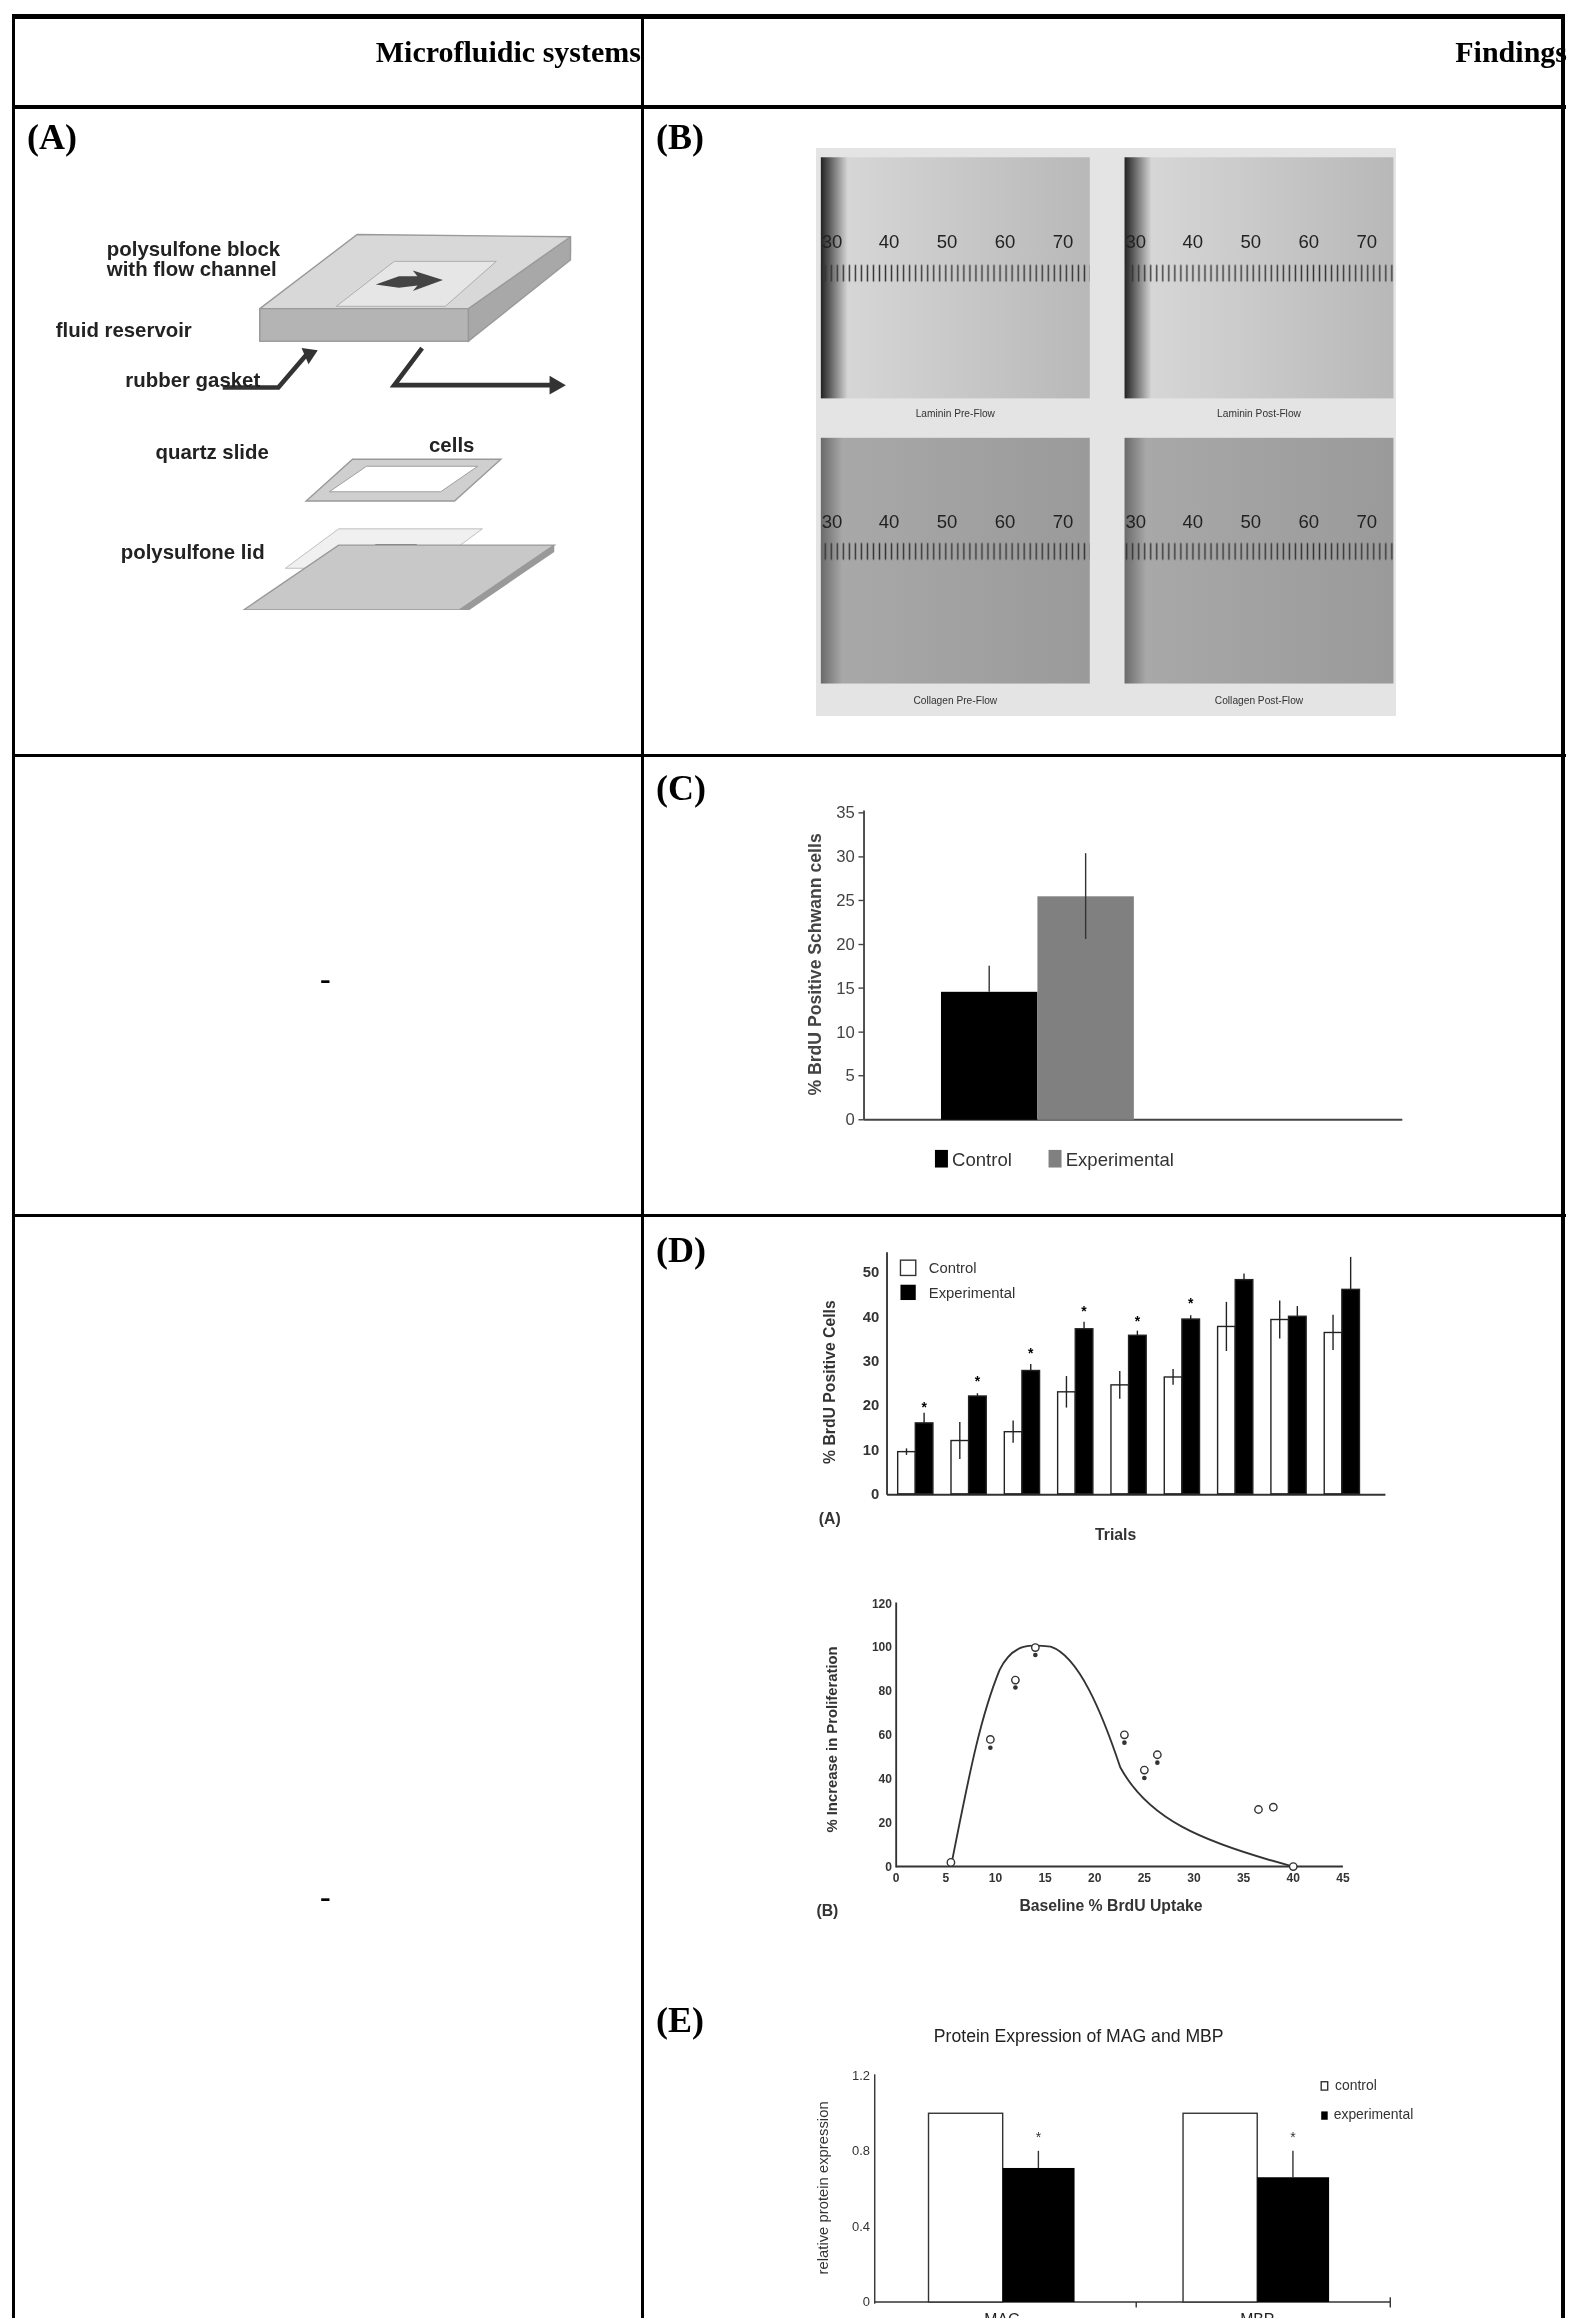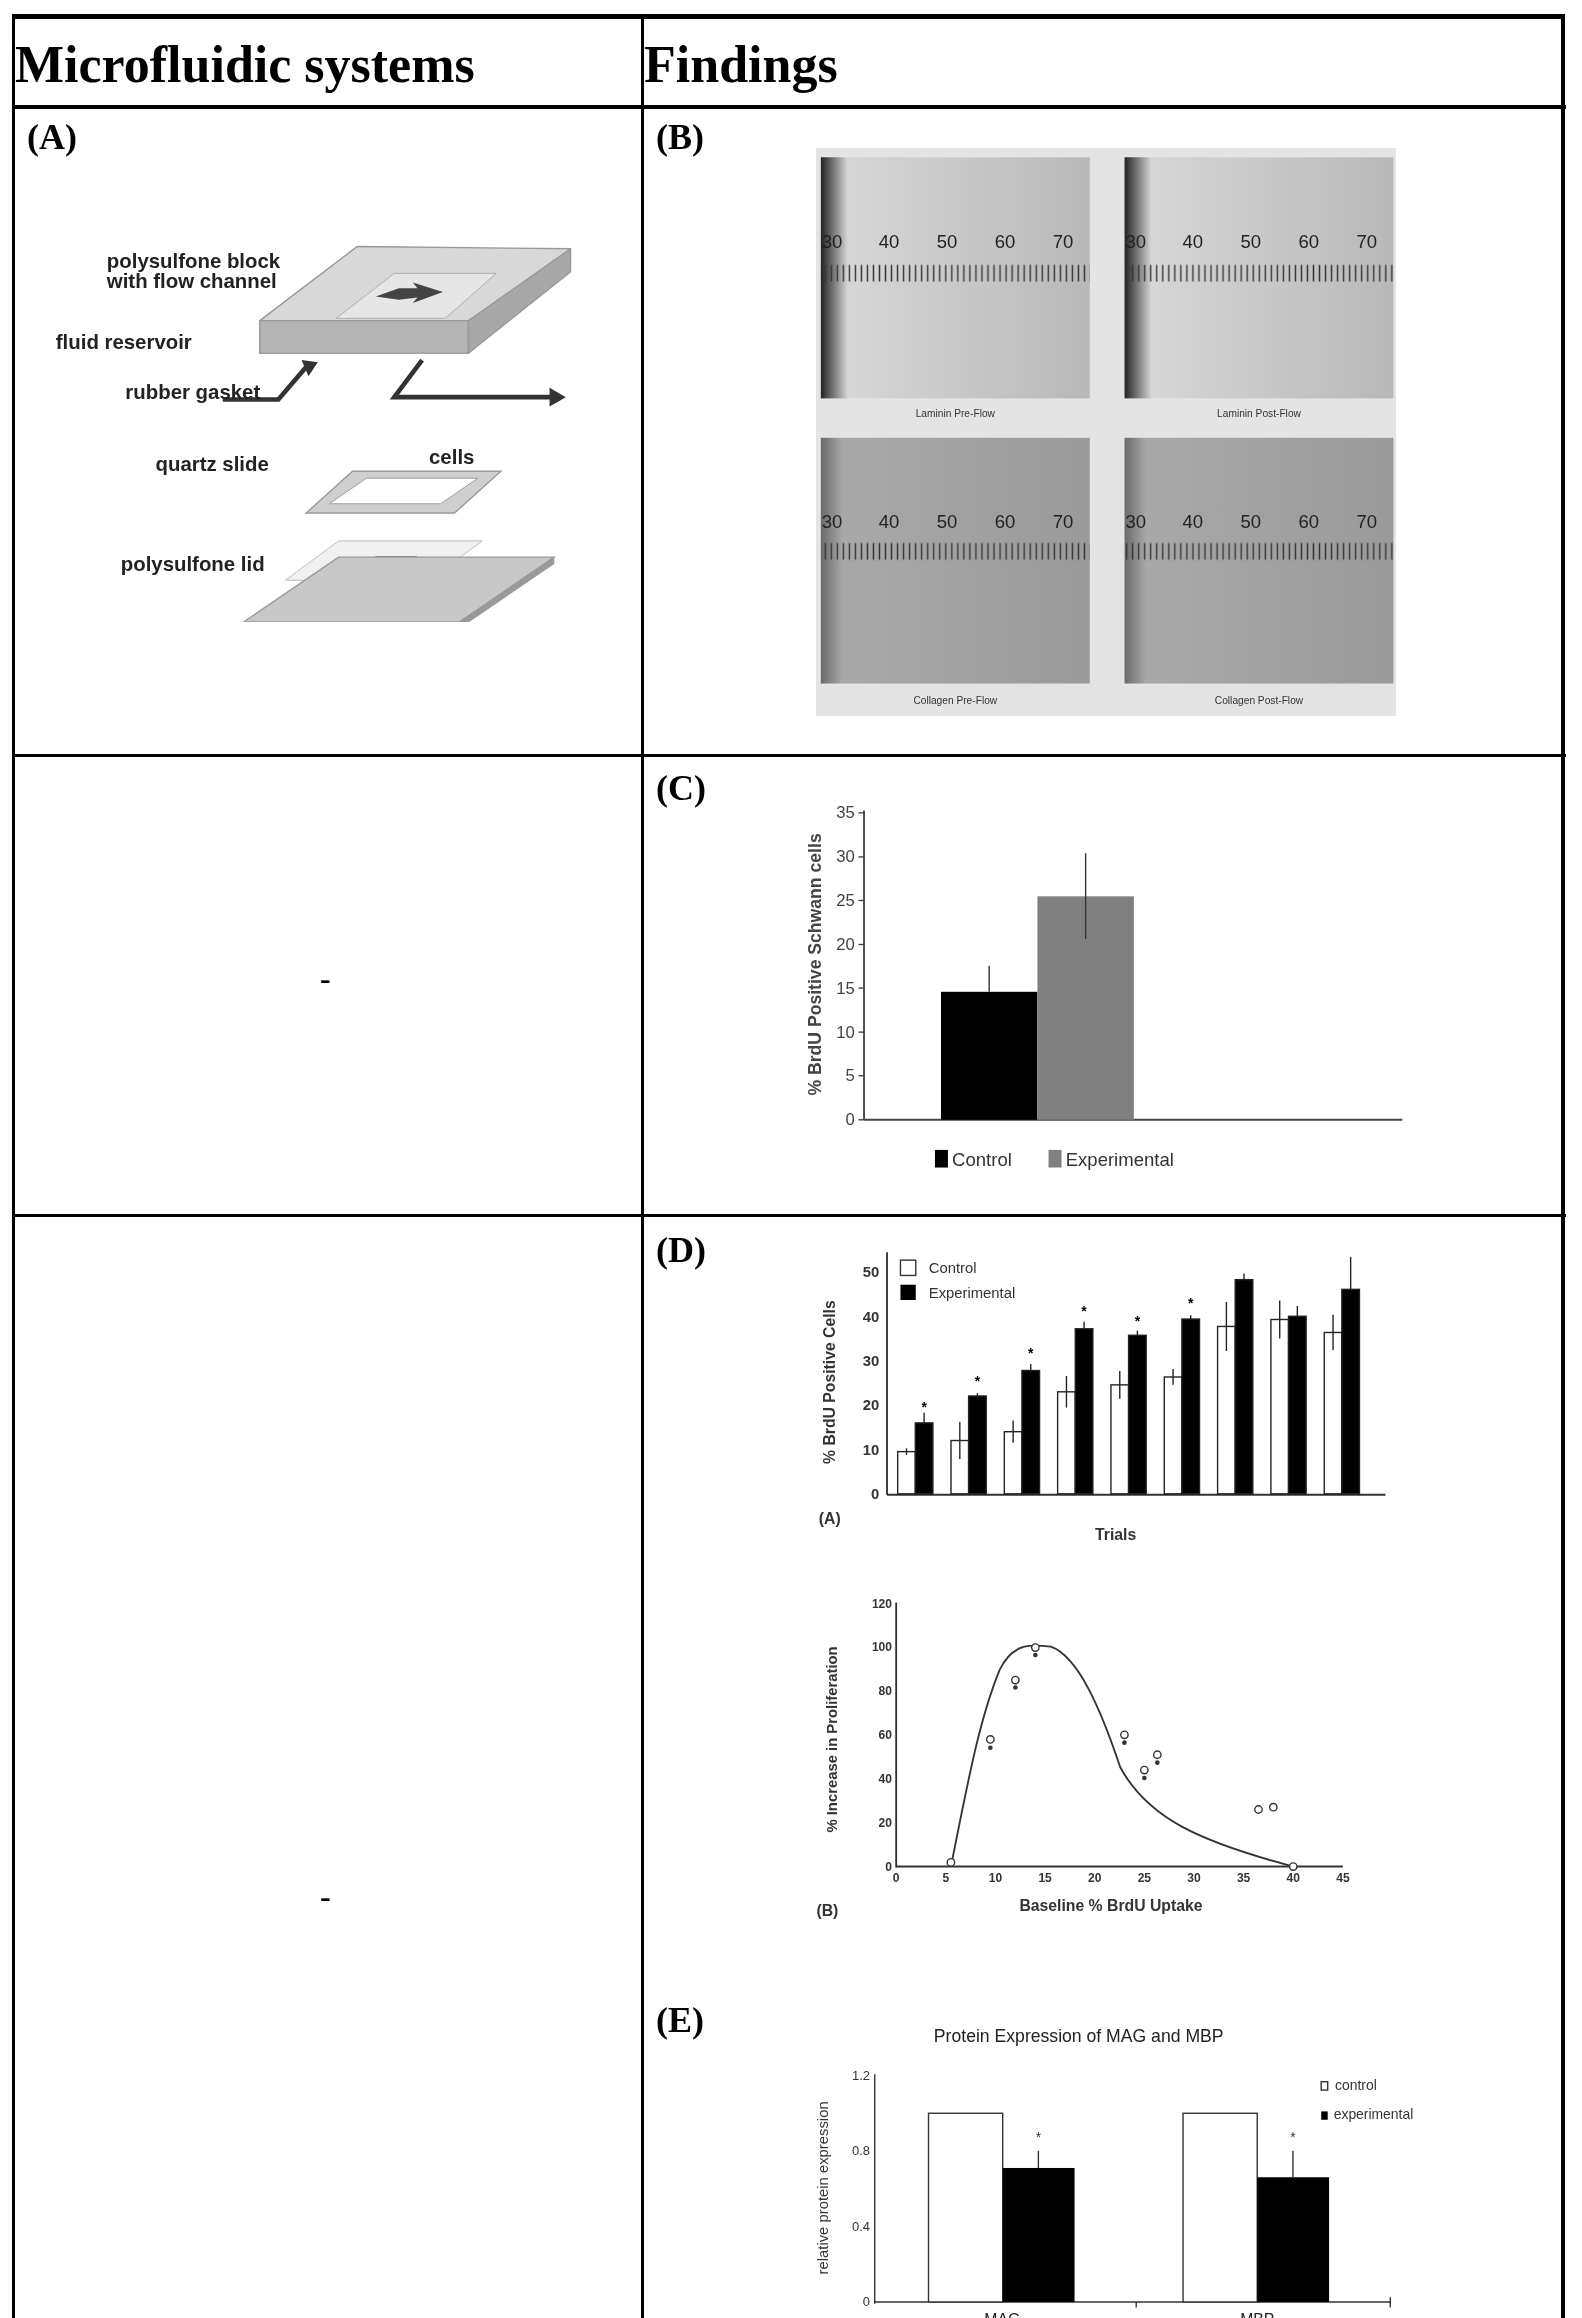--- a/index.html
+++ b/index.html
@@ -1,20 +1,20 @@
 <!DOCTYPE html>
 <html style="font-size:7.4px"><head>
 <meta charset="utf-8">
 <style>
   html,body{margin:0;padding:0;background:#fff;}
   body{width:1582px;height:2595px;position:relative;overflow:hidden;font-family:"Liberation Serif",serif;color:#000;}
   .table{position:absolute;left:11.6px;top:14px;width:1553px;height:2562px;border-left:3.2px solid #000;border-right:4.2px solid #000;border-top:5.6px solid #000;border-bottom:5.6px solid #000;box-sizing:border-box;}
   .hline{position:absolute;left:11.6px;width:1554px;background:#000;}
   .vline{position:absolute;top:14px;width:2.8px;background:#000;}
-  .hdr{position:absolute;font-family:"Liberation Serif",serif;font-weight:bold;font-size:52px;text-align:left;}
+  .hdr{position:absolute;font-family:"Liberation Serif",serif;font-weight:bold;font-size:30px;text-align:right;}
   .plabel{position:absolute;font-family:"Liberation Serif",serif;font-weight:bold;font-size:36px;}
   .dash{position:absolute;font-family:"Liberation Serif",serif;font-weight:bold;font-size:32px;}
   svg text{font-family:"Liberation Sans",sans-serif;}
   .fig{position:absolute;}
 </style>
 </head>
 <body>
 
 <div class="table"></div>
 <div class="hline" style="top:105px;height:4.2px;"></div>
@@ -27,21 +27,21 @@
 
 <div class="plabel" style="left:27px;top:116px;">(A)</div>
 <div class="plabel" style="left:656px;top:116px;">(B)</div>
 <div class="plabel" style="left:656px;top:767px;">(C)</div>
 <div class="plabel" style="left:656px;top:1229px;">(D)</div>
 <div class="plabel" style="left:656px;top:1999px;">(E)</div>
 
 <div class="dash" style="left:320px;top:960px;">-</div>
 <div class="dash" style="left:320px;top:1878px;">-</div>
 
-<div class="fig" style="left:28px;top:214px;width:612px;height:408px;">
+<div class="fig" style="left:28px;top:202px;width:612px;height:408px;">
   <svg width="612" height="408" viewBox="0 0 1320 880">
 
     <polygon points="500,230 710,70 1170,75 1170,110 950,300 500,300" fill="#d8d8d8" stroke="#999" stroke-width="3"></polygon>
     <polygon points="500,230 950,230 950,300 500,300" fill="#b4b4b4" stroke="#999" stroke-width="3"></polygon>
     <polygon points="950,230 1170,75 1170,125 950,300" fill="#a8a8a8" stroke="#999" stroke-width="3"></polygon>
     <polygon points="665,225 790,128 1010,128 900,225" fill="#e6e6e6" stroke="#aaa" stroke-width="2"></polygon>
 
     <polygon points="750,178 800,160 840,160 830,148 895,168 830,192 840,180 800,185" fill="#444"></polygon>
 
     <polyline points="420,400 540,400 600,330" fill="none" stroke="#333" stroke-width="10"></polyline>

